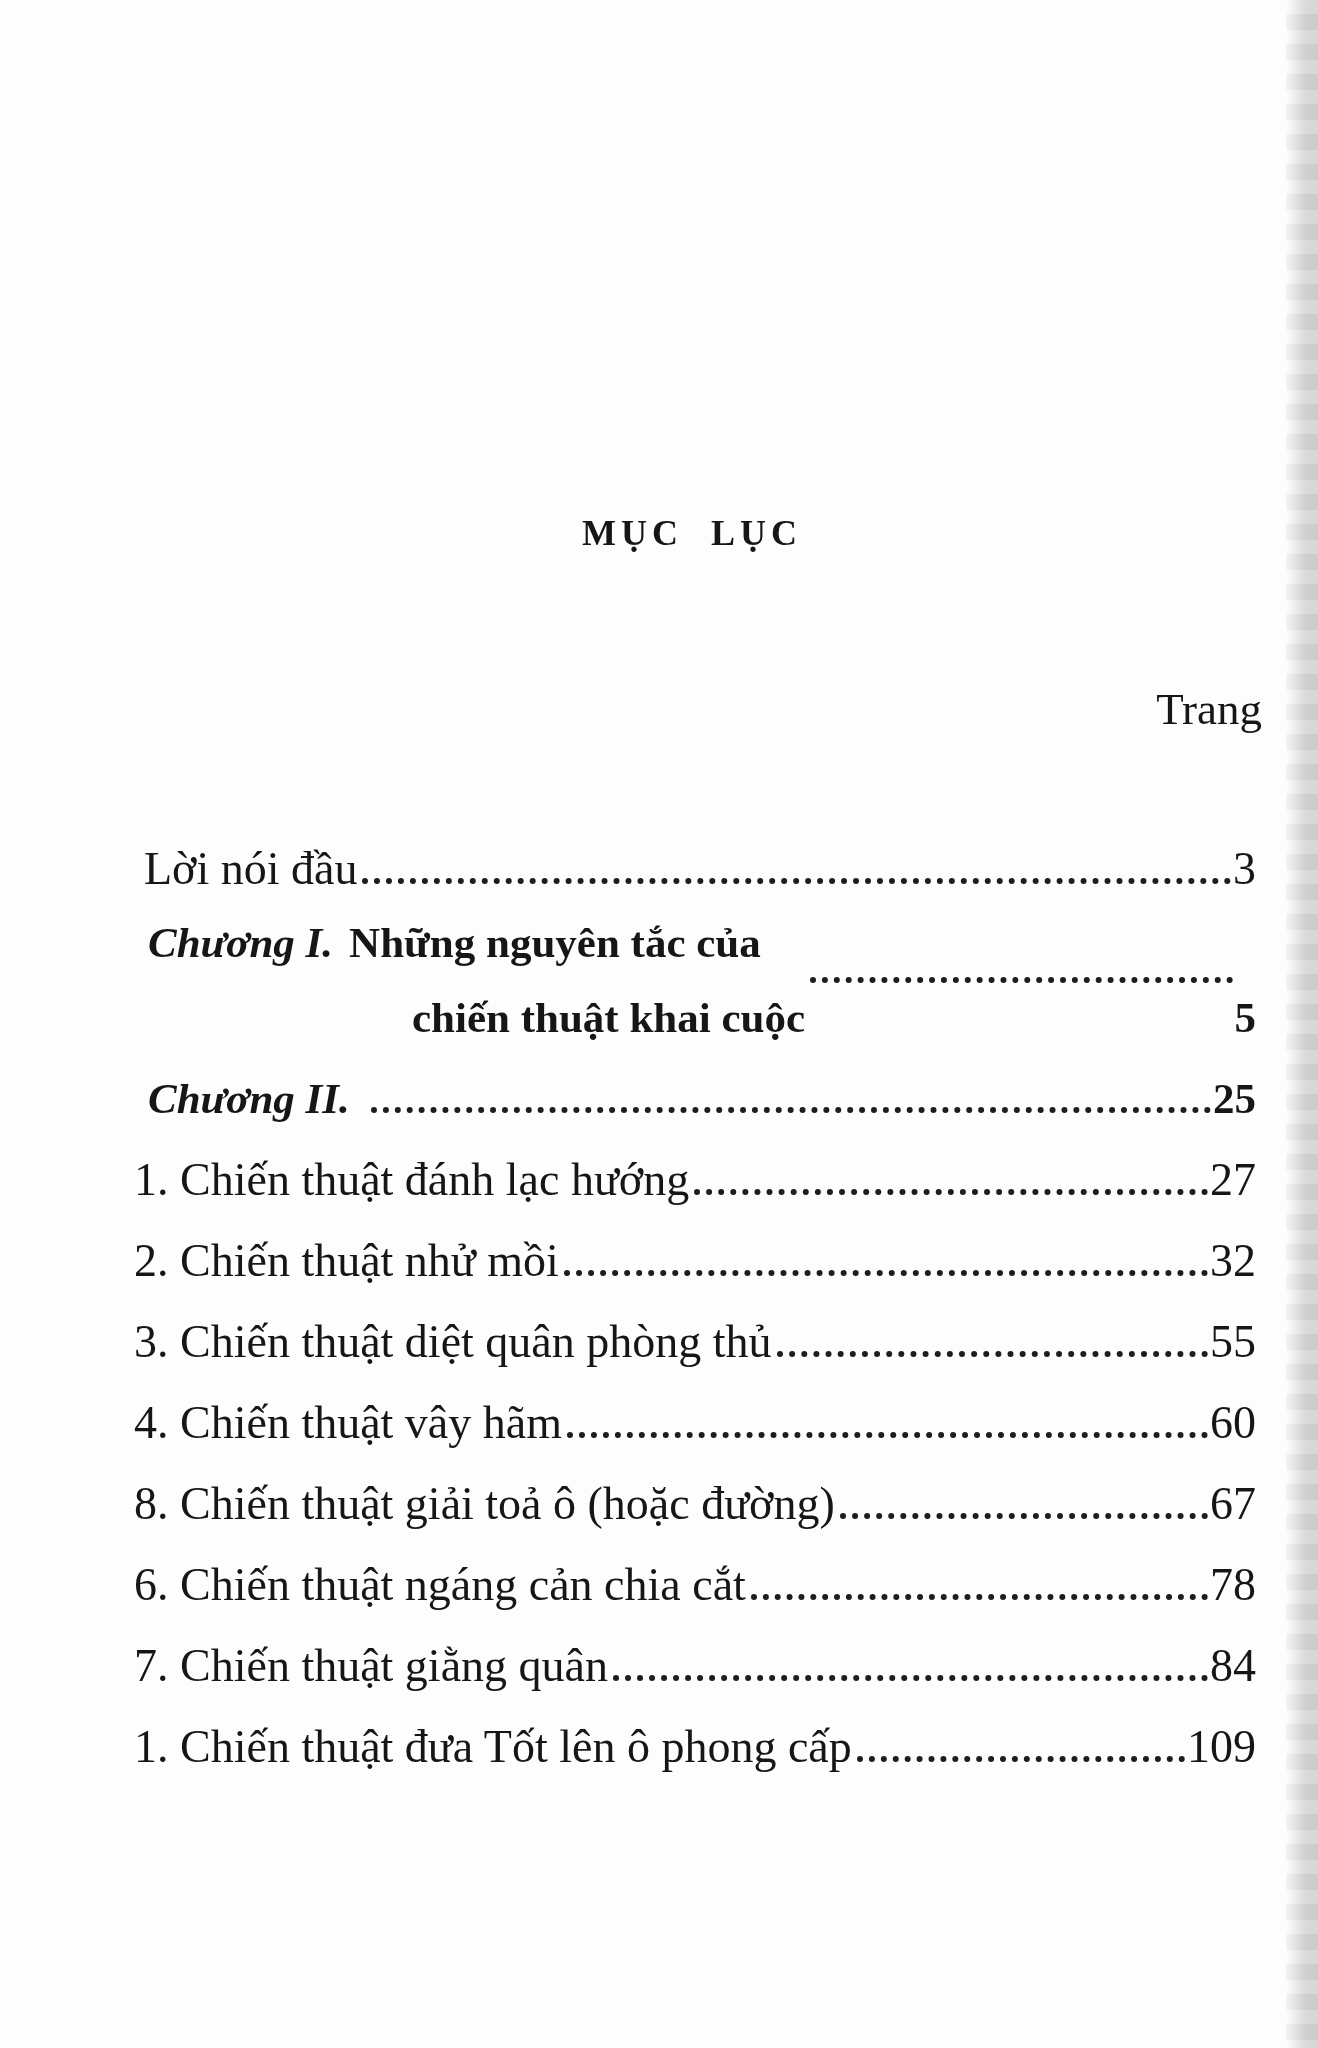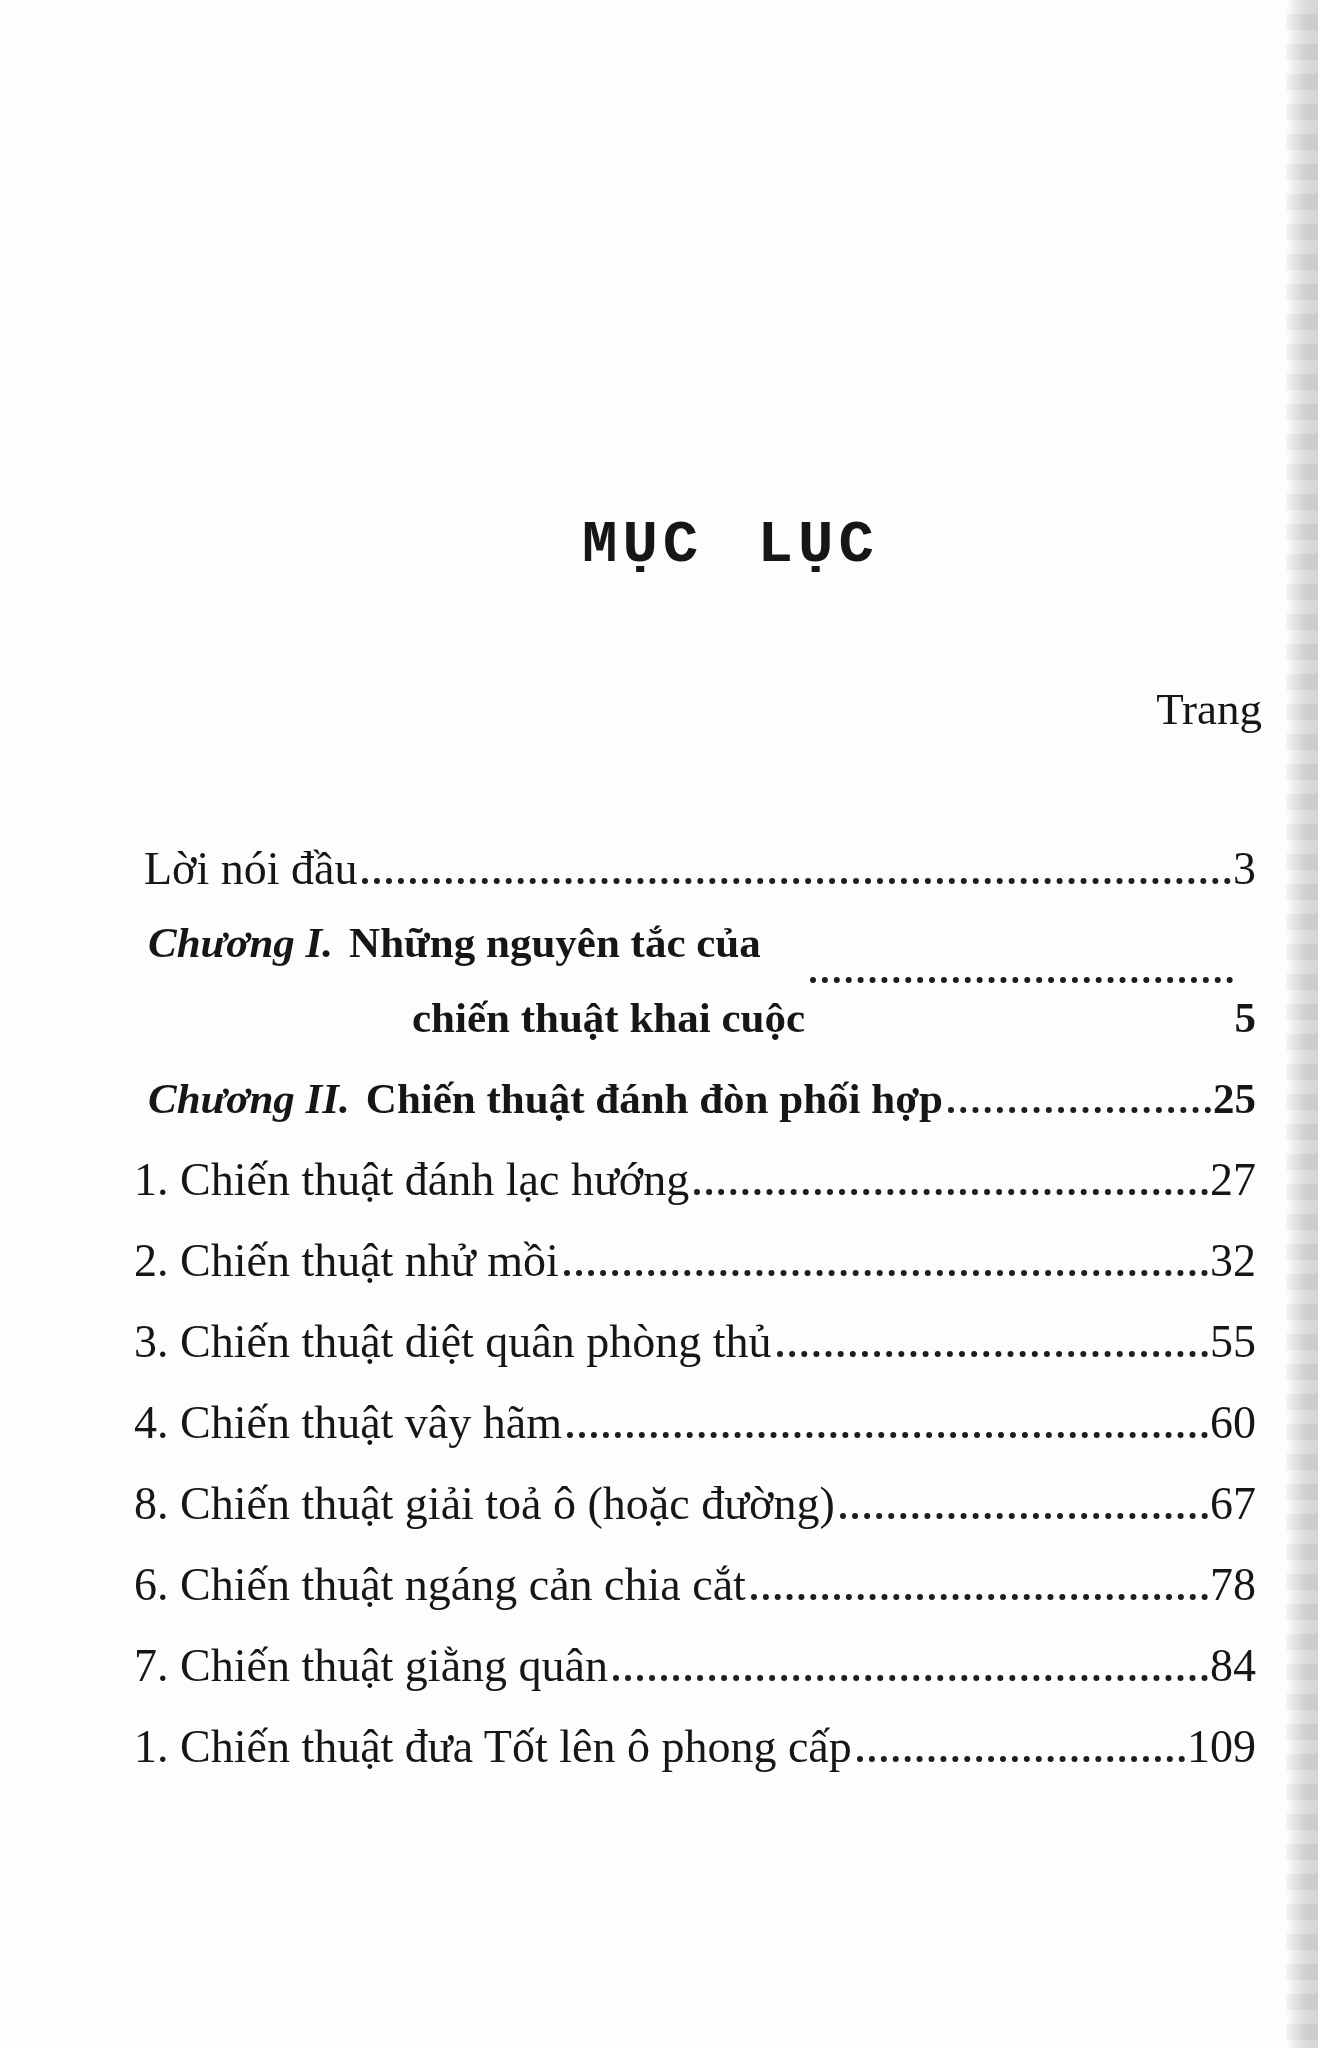--- a/index.html
+++ b/index.html
@@ -29,27 +29,26 @@
     position: absolute;
     inset: 0;
     background: repeating-linear-gradient(to bottom,
       rgba(255,255,255,0.10) 0 14px,
       rgba(0,0,0,0.035) 14px 30px);
   }
   .doc-title {
     position: absolute;
     left: 582px;
     top: 514px;
-    font-size: 59px;
+    font-size: 36px;
     font-weight: bold;
     letter-spacing: 5px;
     word-spacing: 14px;
     line-height: 1.1;
     white-space: nowrap;
-    font-family: Liberation Mono, monospace;
   }
   .col-header {
     position: absolute;
     right: 56px;
     top: 684px;
     font-size: 45px;
     line-height: 1.15;
     white-space: nowrap;
   }
   .toc {
@@ -109,21 +108,20 @@
     </div>
 
     <div class="row chapter wrap-indent">
       <span class="lbl">chiến thuật khai cuộc</span>
       <span class="leader"></span>
       <span class="pagenum">5</span>
     </div>
 
     <div class="row chapter">
       <span class="prefix">Chương II.</span>
-      <span class="lbl">Chiến thuật đánh đòn phối hợp</span>
       <span class="leader"></span>
       <span class="pagenum">25</span>
     </div>
 
     <div class="row">
       <span class="lbl">1. Chiến thuật đánh lạc hướng</span>
       <span class="leader"></span>
       <span class="pagenum">27</span>
     </div>
 

